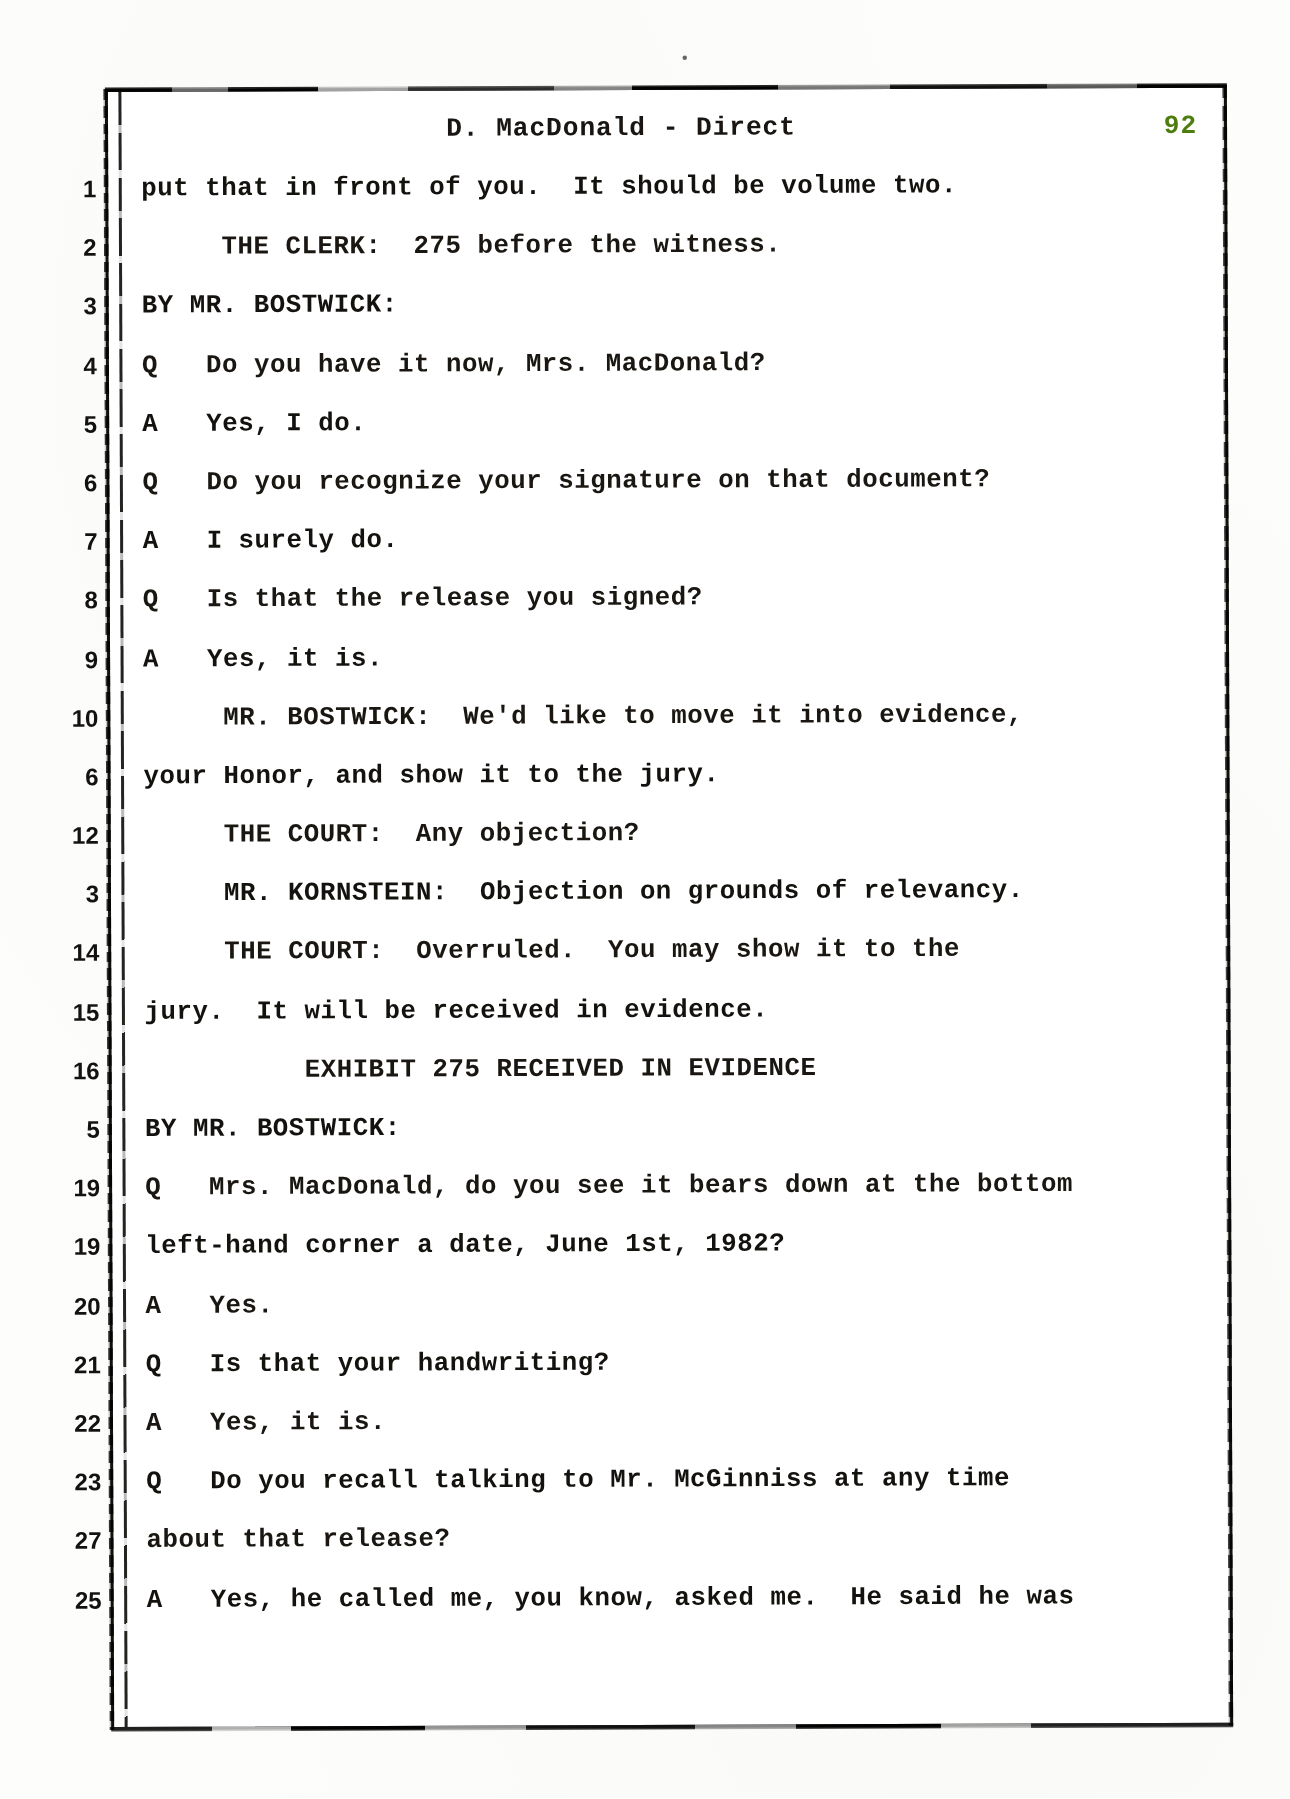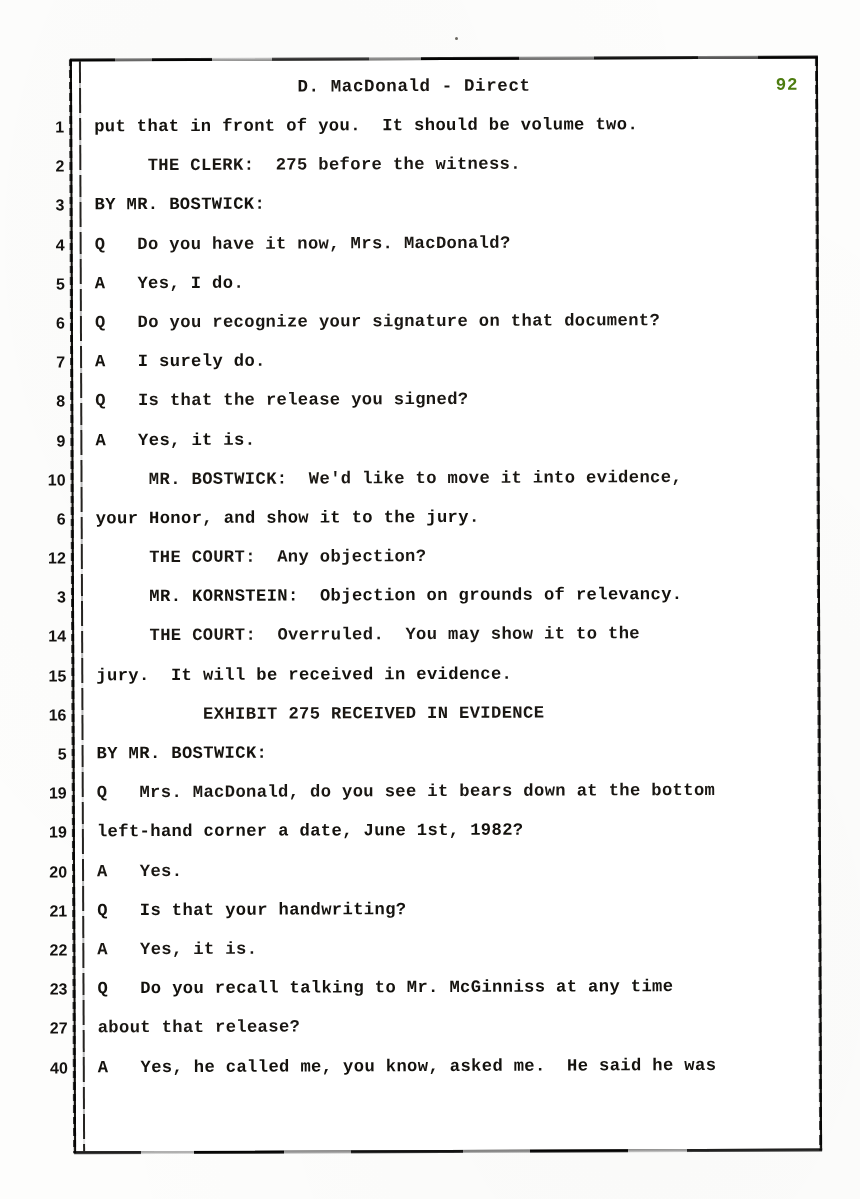--- a/index.html
+++ b/index.html
@@ -299,19 +299,19 @@
         </div>
         <div class="ln">
           <div class="ln-num">23</div>
           <div class="ln-text">Q   Do you recall talking to Mr. McGinniss at any time</div>
         </div>
         <div class="ln">
           <div class="ln-num">27</div>
           <div class="ln-text">about that release?</div>
         </div>
         <div class="ln">
-          <div class="ln-num">40</div>
+          <div class="ln-num">25</div>
           <div class="ln-text">A   Yes, he called me, you know, asked me.  He said he was</div>
         </div>
       </div>
   </div>
 
 </div>
 
 </body></html>

